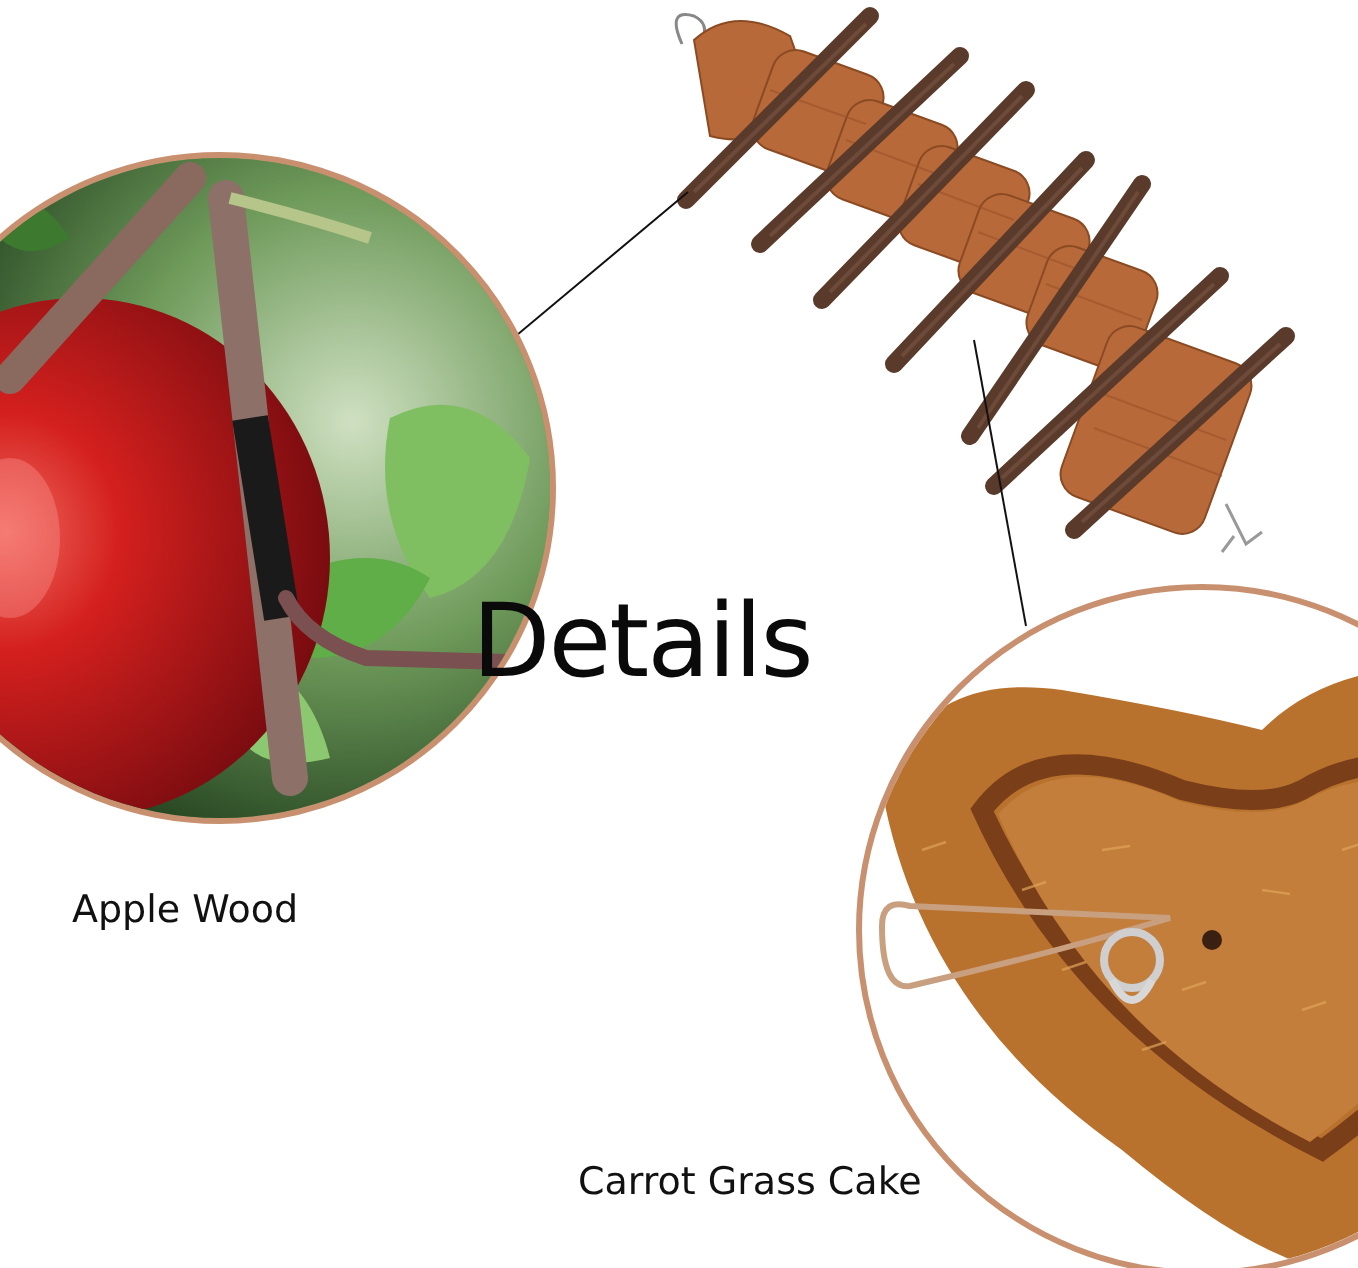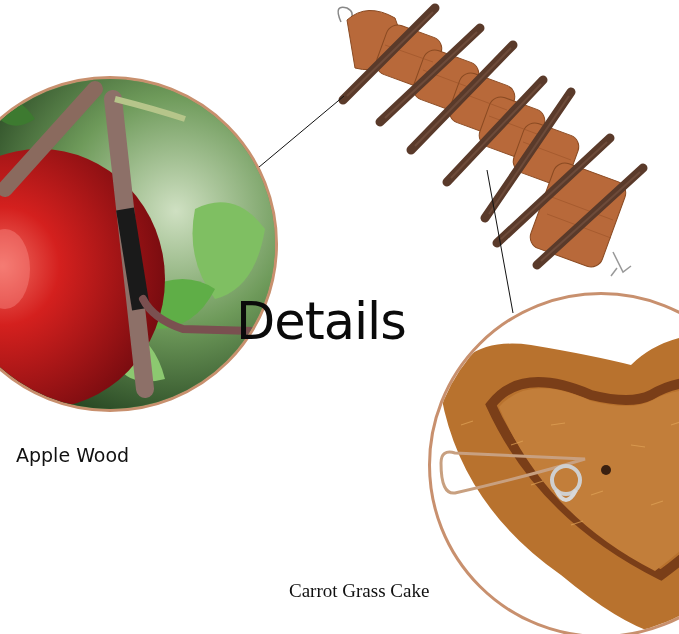--- a/index.html
+++ b/index.html
@@ -121,14 +121,14 @@
 
     <path d="M10 168 q0 -14 14 -10 l130 6 q-60 18 -130 34 q-14 2 -14 -30z" fill="none" stroke="#c8a080" stroke-width="3"></path>
     <circle cx="135" cy="185" r="14" fill="none" stroke="#cfcfcf" stroke-width="4"></circle>
     <path d="M125 195 q10 20 20 0" fill="none" stroke="#d8d8d8" stroke-width="4"></path>
     <circle cx="175" cy="175" r="5" fill="#3a2010"></circle>
   </svg>
 </div>
 
 <div class="title">Details</div>
 
-<div class="label" style="left:16px; top:444px;">Apple Wood</div>
-<div class="label" style="left:289px; top:580px;font-family:Liberation Serif, serif;">Carrot Grass Cake</div>
+<div class="label" style="left:36px; top:444px;">Apple Wood</div>
+<div class="label" style="left:289px; top:580px;">Carrot Grass Cake</div>
 
 </body></html>

